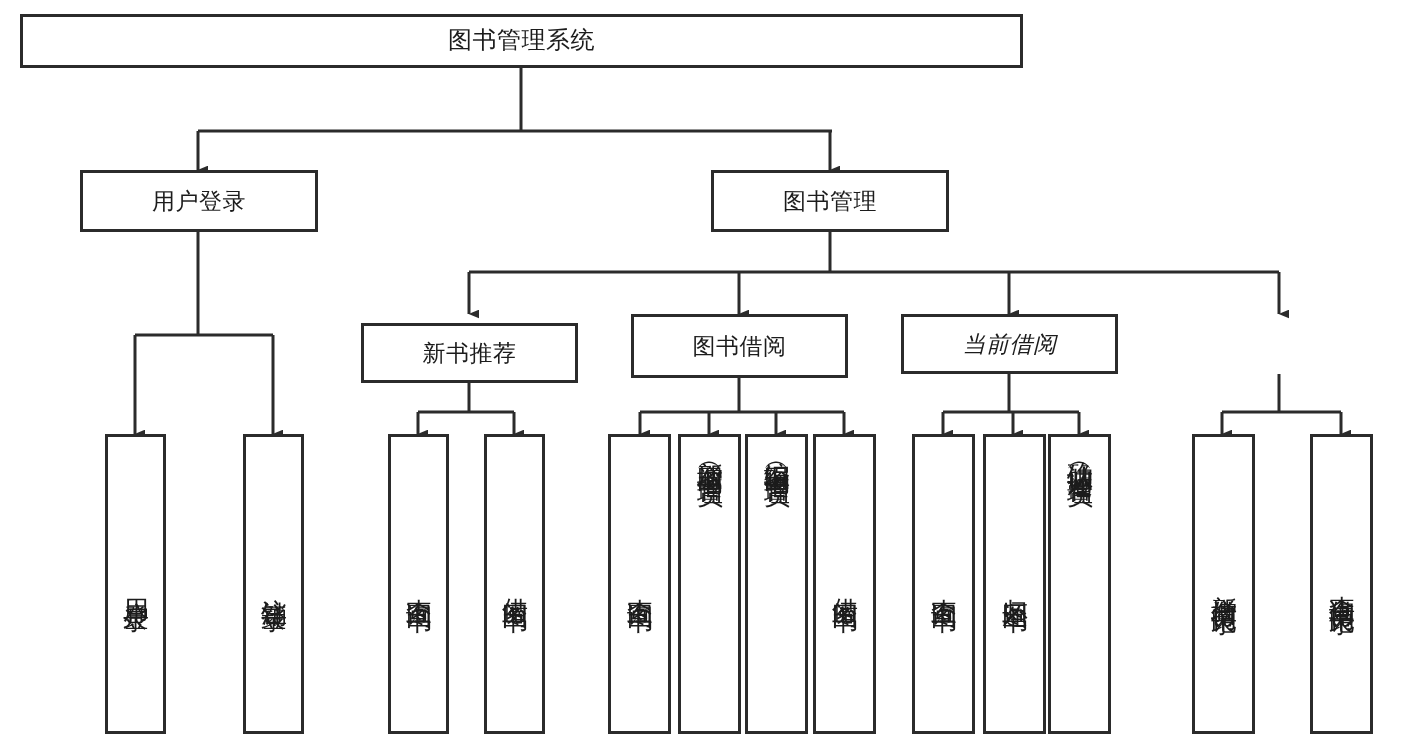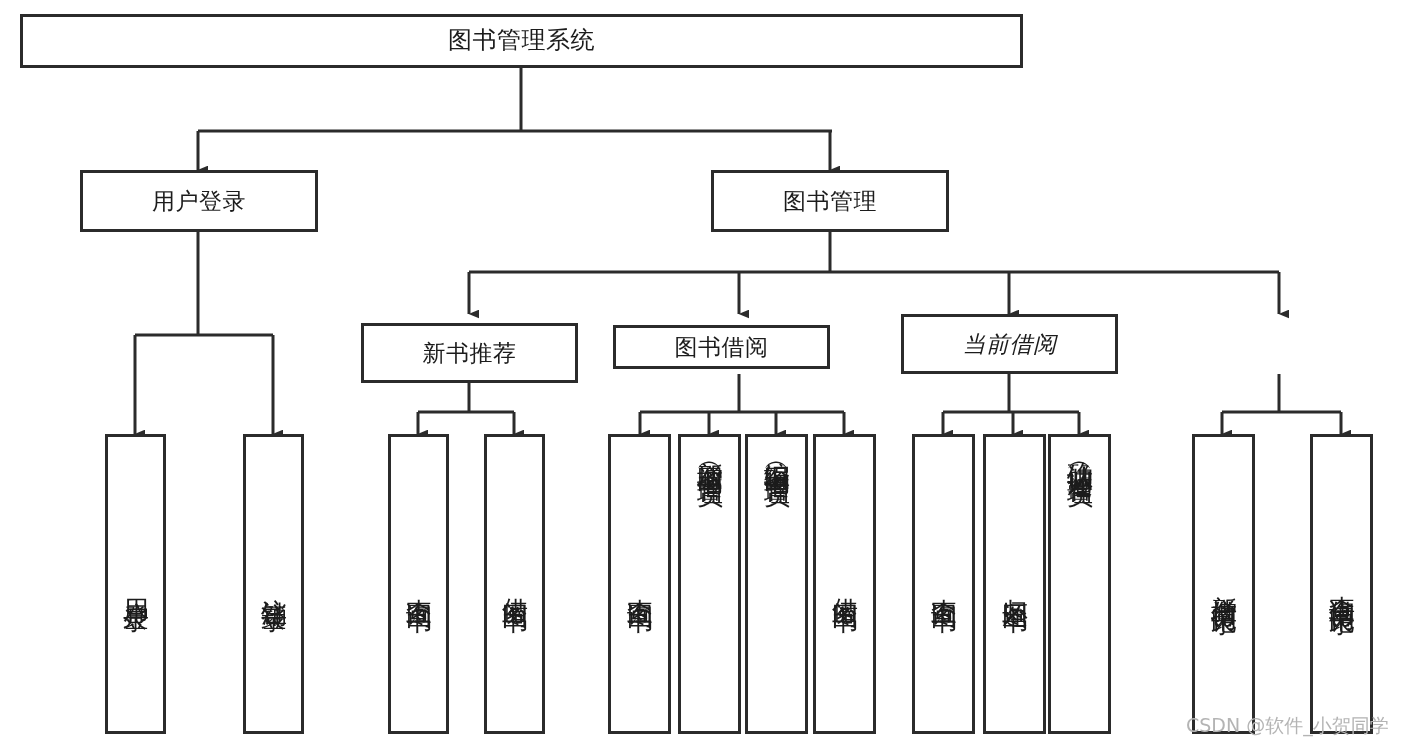--- a/index.html
+++ b/index.html
@@ -140,21 +140,21 @@
   <div class="node horiz" style="left:80px; top:170px; width:238px; height:62px;">
     <span class="node-label">用户登录</span>
   </div>
   <div class="node horiz" style="left:711px; top:170px; width:238px; height:62px;">
     <span class="node-label">图书管理</span>
   </div>
 
   <div class="node horiz" style="left:361px; top:314px; width:217px; height:60px;margin-top:9px;">
     <span class="node-label">新书推荐</span>
   </div>
-  <div class="node horiz" style="left:613px; top:314px; width:217px; height:44px;margin-top:11px;">
+  <div class="node horiz" style="left:631px; top:314px; width:217px; height:64px;">
     <span class="node-label">图书借阅</span>
   </div>
   <div class="node horiz" style="left:901px; top:314px; width:217px; height:60px;font-style:italic;">
     <span class="node-label">当前借阅</span>
   </div>
 
   <div class="node vert" style="left:105px; top:434px; width:61px; height:300px;">
     <span class="node-label">用户登录</span>
   </div>
   <div class="node vert" style="left:243px; top:434px; width:61px; height:300px;">
@@ -191,15 +191,14 @@
     <span class="node-label">确认归还（管理员）</span>
   </div>
 
   <div class="node vert" style="left:1192px; top:434px; width:63px; height:300px;">
     <span class="node-label">新增借阅记录</span>
   </div>
   <div class="node vert" style="left:1310px; top:434px; width:63px; height:300px;">
     <span class="node-label">查询借阅记录</span>
   </div>
 
-  <div id="watermark">CSDN @软件_小贺同学</div>
 
 </div>
 
 </body></html>

